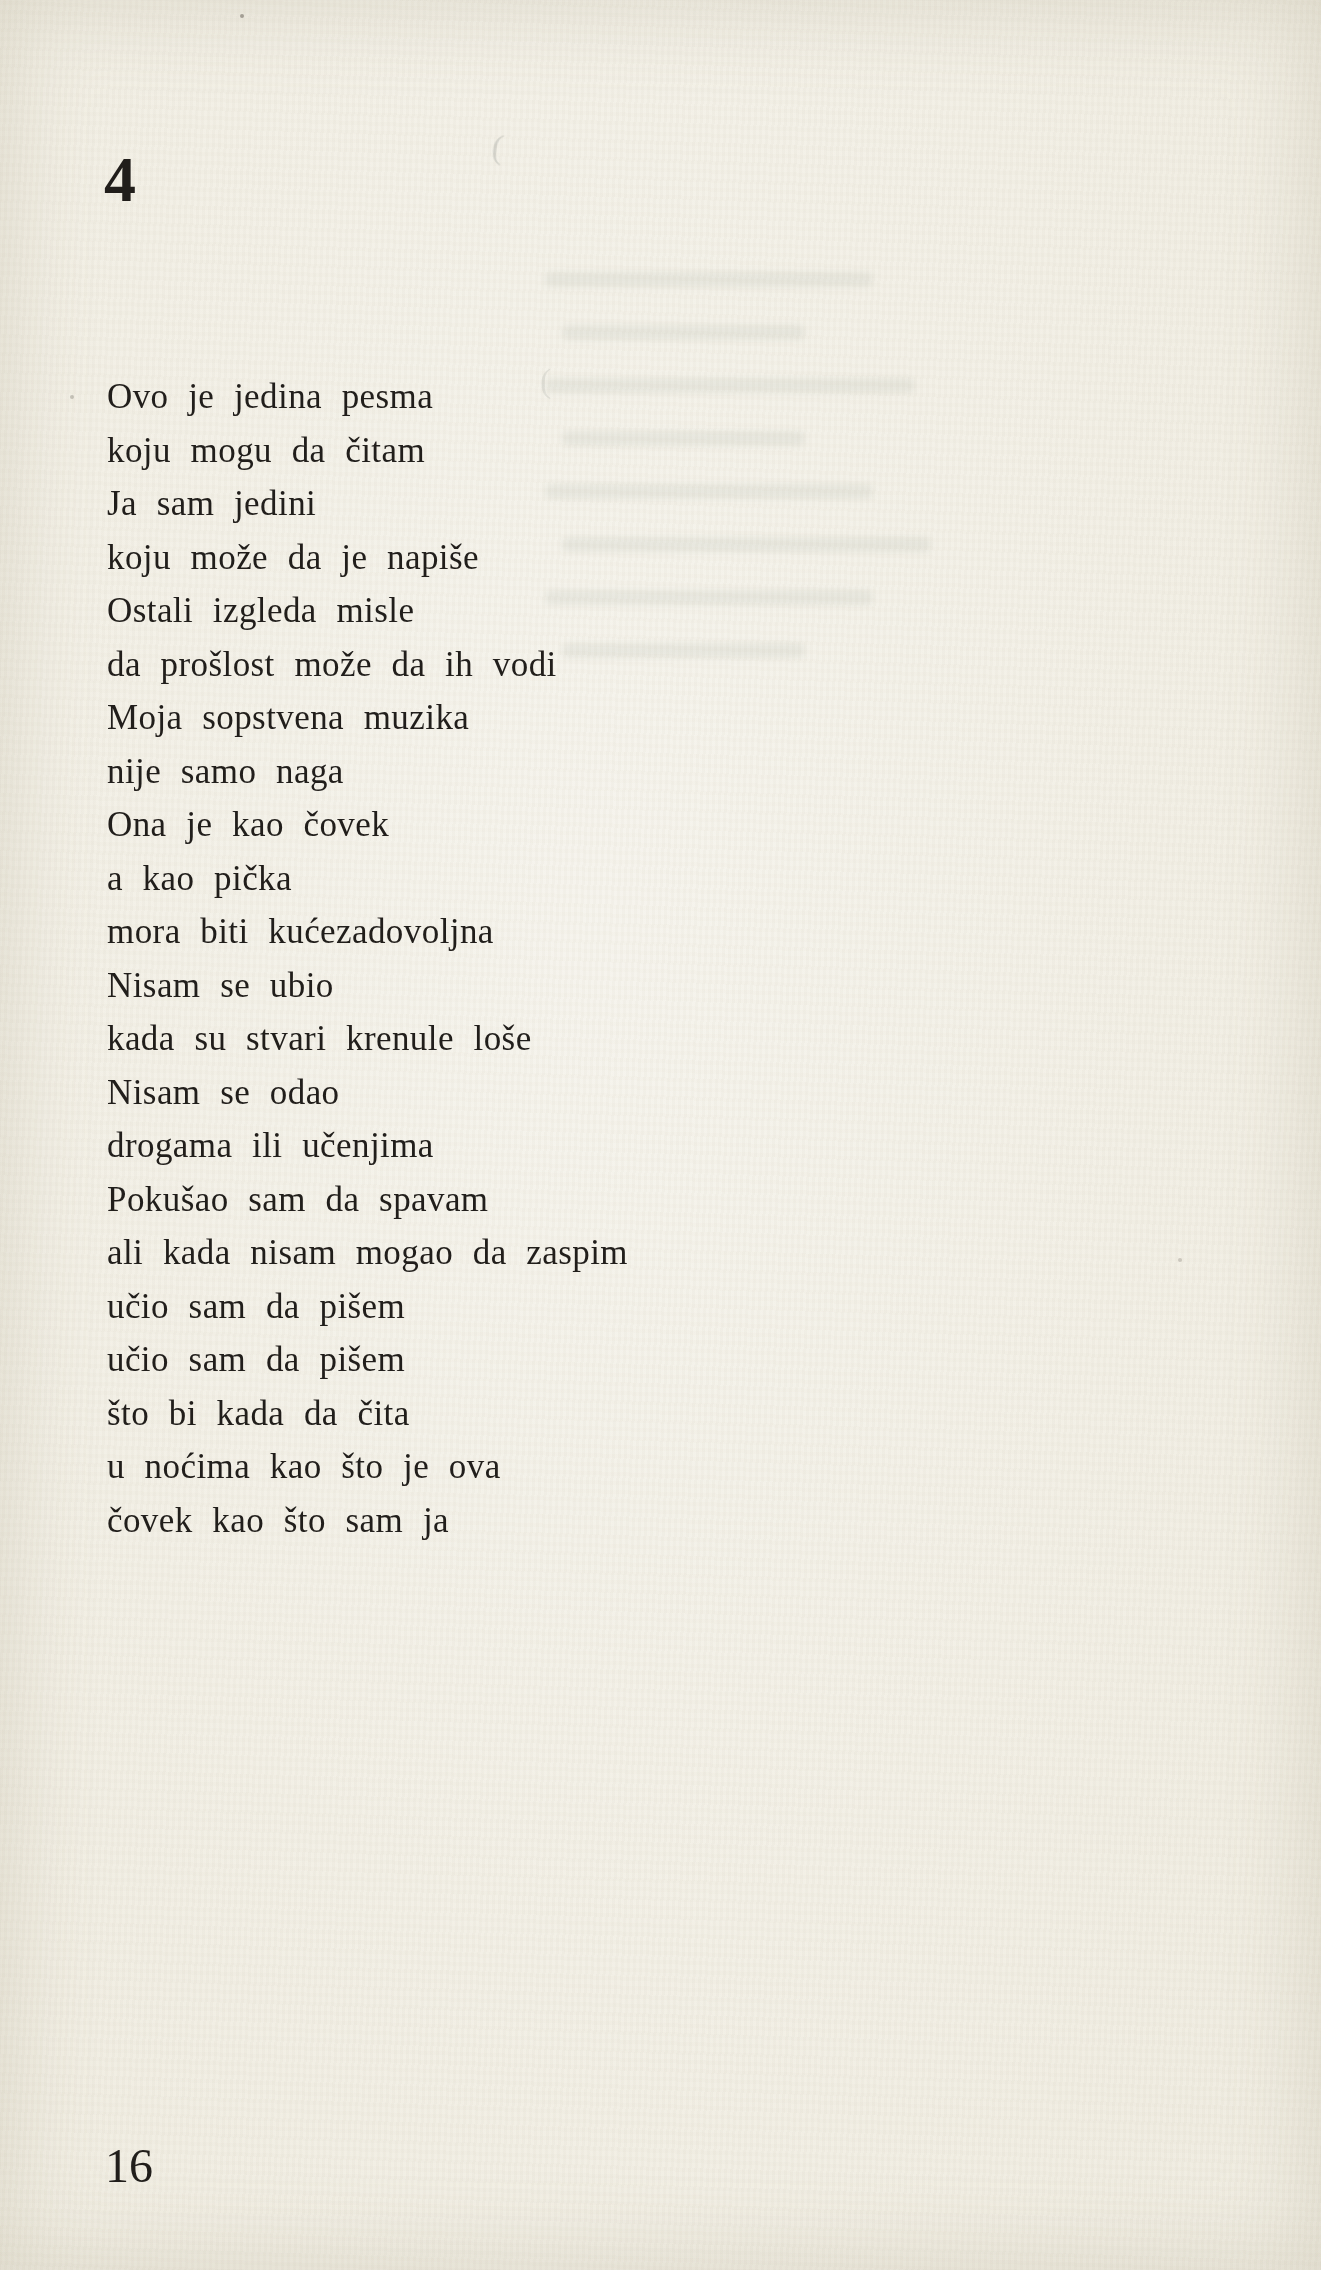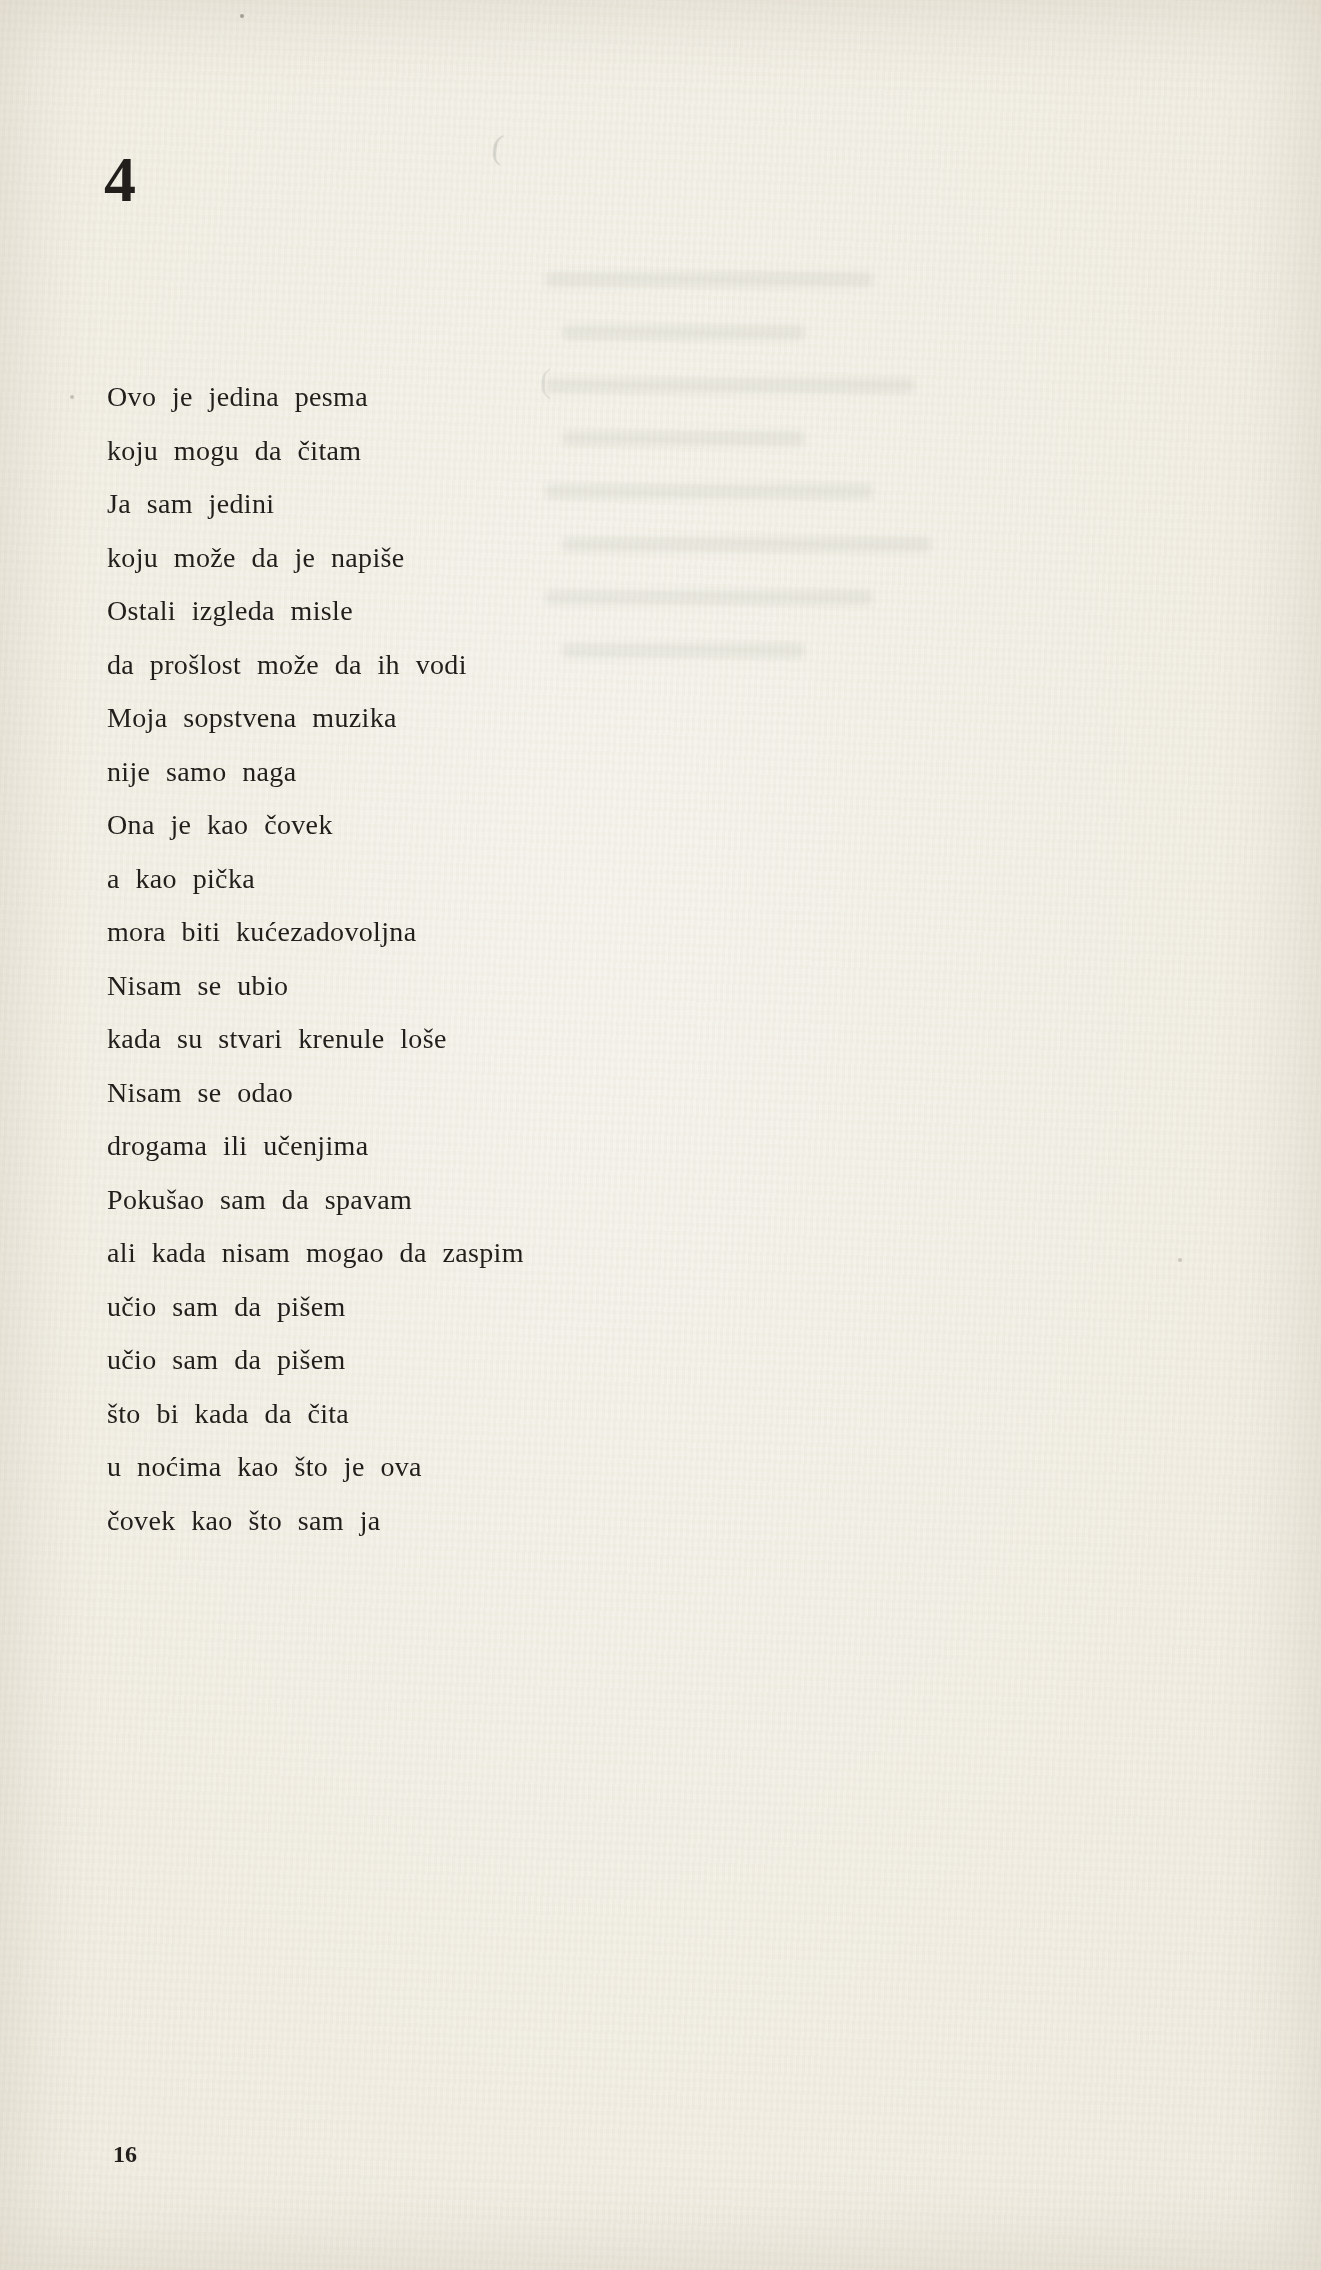--- a/index.html
+++ b/index.html
@@ -35,34 +35,33 @@
     font-weight: 600;
     letter-spacing: 1px;
   }
   .poem {
     position: absolute;
     left: 107px;
     top: 370px;
     width: 1100px;
   }
   .poem-line {
-    font-size: 28px;
+    font-size: 35px;
     line-height: 53.5px;
     word-spacing: 0.30em;
     letter-spacing: 0.012em;
     white-space: pre;
   }
   .page-number {
     position: absolute;
     left: 105px;
     top: 2142px;
-    font-size: 24px;
+    font-size: 48px;
     line-height: 1;
-    font-weight: 700;
-    margin-left: 8px;
+    font-weight: 400;
   }
   
   .show-through {
     position: absolute;
     left: 545px;
     top: 272px;
     width: 420px;
     pointer-events: none;
     filter: blur(3px);
     opacity: 0.10;

